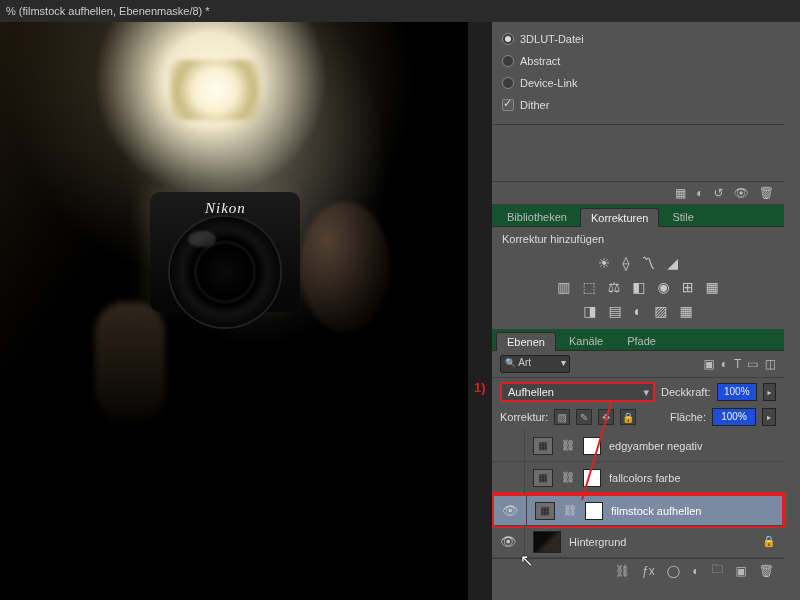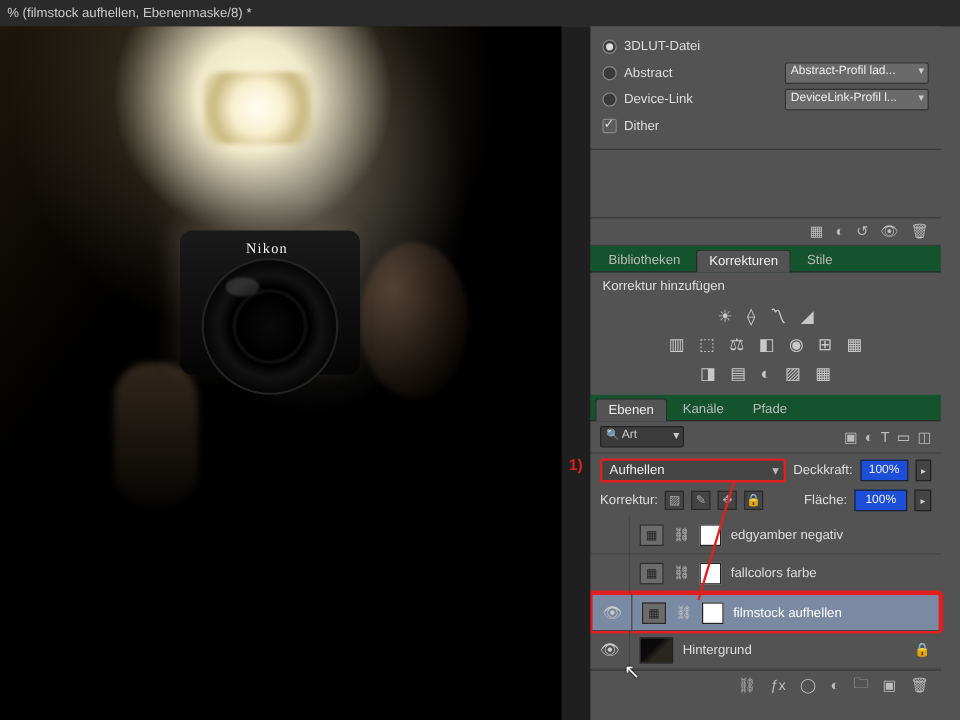--- a/index.html
+++ b/index.html
@@ -6,21 +6,21 @@
   body { background:#535353; color:#ddd; font-size:11px; width:800px; height:600px; overflow:hidden; position:relative; }
   .tab-bar { height:22px; background:#2a2a2a; display:flex; align-items:center; padding:0 6px; color:#ccc; }
   .tab-bar span { font-size:11px; }
   .work { display:flex; height:578px; }
   .canvas-wrap { width:492px; background:#1f1f1f; display:flex; align-items:flex-start; justify-content:flex-start; position:relative; }
   .canvas { width:468px; height:578px; background:radial-gradient(ellipse 220px 300px at 55% 25%, rgba(255,250,230,0.25), transparent 60%), radial-gradient(circle at 45% 10%, #fffbe0 0%, #efe7c8 8%, rgba(80,70,50,0.4) 20%, transparent 35%), linear-gradient(125deg, rgba(60,45,25,0.5) 0%, transparent 30%), #000; position:relative; overflow:hidden; }
   .flash { position:absolute; top:38px; left:170px; width:90px; height:60px; background:radial-gradient(circle,#fffef2 0%,#f9f0d0 40%,#c9b880 70%,transparent 100%); border-radius:12px; filter:blur(2px); }
   .camera { position:absolute; top:170px; left:150px; width:150px; height:120px; background:linear-gradient(#1a1a1a,#050505); border-radius:10px; box-shadow: -6px -4px 18px rgba(160,150,120,0.15); }
   .lens { position:absolute; top:25px; left:20px; width:110px; height:110px; border-radius:50%; background:radial-gradient(circle,#0a0a0a 0%,#000 35%,#111 38%,#000 42%,#151515 55%,#000 100%); box-shadow:0 0 0 2px #222, inset 0 0 20px #000; }
   .lens::after{content:"";position:absolute;top:14px;left:18px;width:28px;height:16px;border-radius:50%;background:rgba(200,200,200,0.18);filter:blur(1px);}
-  .brand { position:absolute; top:8px; left:55px; color:#eee; font-family:Georgia,serif; font-size:12px; letter-spacing:1px; }
+  .brand { position:absolute; top:8px; left:55px; color:#eee; font-family:Georgia,serif; font-style:italic; font-size:15px; letter-spacing:1px; }
   .face { position:absolute; top:180px; left:300px; width:90px; height:130px; background:radial-gradient(ellipse at 30% 30%, rgba(90,70,55,0.9), rgba(20,15,10,0.6) 70%, transparent); border-radius:50%; filter:blur(2px); }
   .hand { position:absolute; top:280px; left:95px; width:70px; height:120px; background:linear-gradient( to bottom, rgba(70,55,40,0.7), rgba(10,8,5,0.6)); border-radius:30px; filter:blur(3px); }
   .scroll-v { width:16px; background:#383838; border-left:1px solid #222; }
   .panels { width:292px; background:#535353; display:flex; flex-direction:column; }
   .prop-group { padding:6px 10px 8px 10px; border-bottom:1px solid #3a3a3a; }
   .row { display:flex; align-items:center; height:22px; gap:6px; }
   .radio,.check { width:12px; height:12px; border-radius:50%; border:1px solid #888; background:#3a3a3a; display:inline-block; flex:none; }
   .check { border-radius:2px; position:relative; background:#5b5b5b; }
   .check.on::after{content:"✓";position:absolute;top:-3px;left:0;font-size:11px;color:#ddd;}
   .radio.on::after{content:"";display:block;width:6px;height:6px;border-radius:50%;background:#ddd;margin:2px;}
@@ -91,26 +91,24 @@
   <div class="panels">
 
     <div class="prop-group">
       <div class="row">
         <span class="radio on"></span>
         <span>3DLUT-Datei</span>
       </div>
       <div class="row">
         <span class="radio"></span>
         <span>Abstract</span>
-        <span class="dd">Abstract-Profil lad...</span>
       </div>
       <div class="row">
         <span class="radio"></span>
         <span>Device-Link</span>
-        <span class="dd">DeviceLink-Profil l...</span>
       </div>
       <div class="row">
         <span class="check on"></span>
         <span>Dither</span>
       </div>
     </div>
     <div style="height:56px"></div>
     <div class="panel-icons">
       <span class="mini-ico">▦</span>
       <span class="mini-ico">◐</span>

